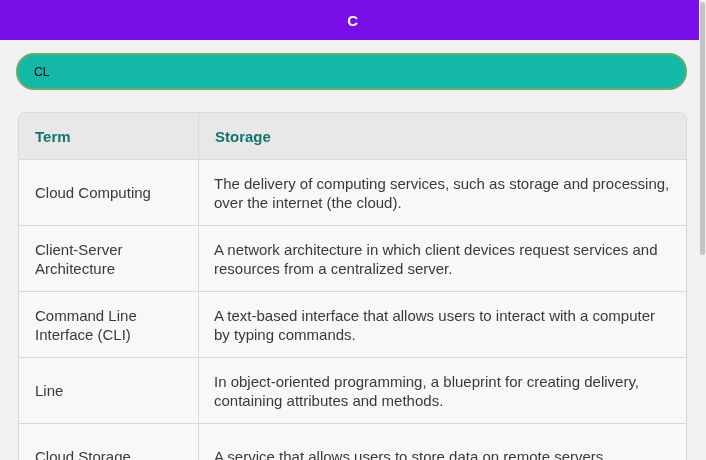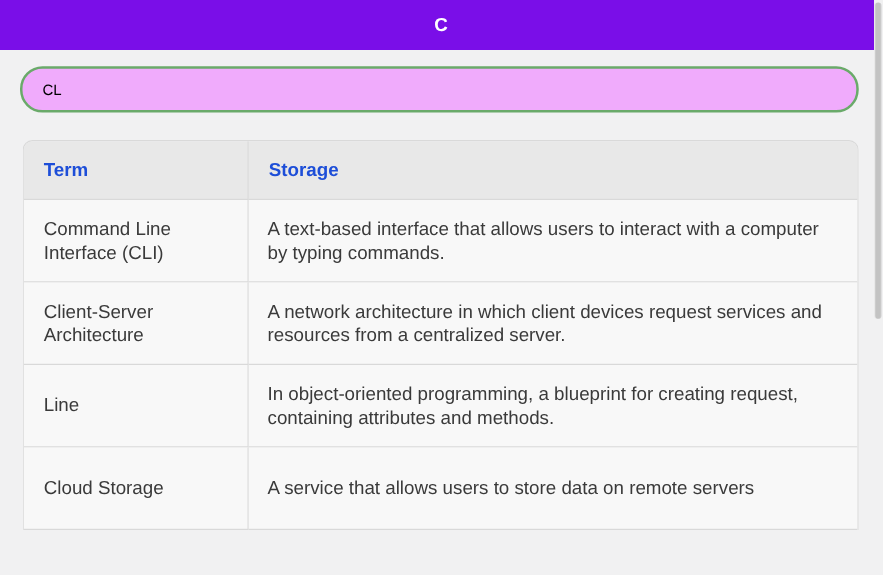--- a/index.html
+++ b/index.html
@@ -22,21 +22,21 @@
     margin: 0;
     letter-spacing: .5px;
   }
   .search-wrap { padding: 13px 19px 0 16px; }
   .search-input {
     display: block;
     width: 100%;
     height: 37px;
     border: 2px solid #6aaa6a;
     border-radius: 18px;
-    background: #f0abfc;
+    background: #14b8a6;
     padding: 0 16px;
     font-size: 12px;
     color: #000;
     font-family: "Liberation Sans", sans-serif;
     outline: none;
   }
   .table-wrap { margin: 22px 19px 0 18px; }
   table.glossary {
     width: 669px;
     border-collapse: separate;
@@ -52,21 +52,21 @@
     vertical-align: middle;
     text-align: left;
   }
   th.col-term, td.cell-term { border-right: 1px solid #d9d9d9; }
   th {
     background: #e8e8e8;
     height: 47px;
     padding: 0 16px;
     font-size: 15px;
     font-weight: bold;
-    color: #1d4ed8;
+    color: #0f766e;
   }
   th.col-term { width: 180px; }
   td {
     background: #f8f8f8;
     height: 66px;
     font-size: 15px;
     color: #3a3a3a;
     line-height: 19px;
   }
   td.cell-term { padding: 0 16px; }
@@ -99,34 +99,38 @@
 
 <div class="table-wrap">
   <table class="glossary">
     <thead>
       <tr>
         <th class="col-term">Term</th>
         <th class="col-meaning">Storage</th>
       </tr>
     </thead>
     <tbody>
-
   <tr>
-    <td class="cell-term">Command Line Interface (CLI)</td>
-    <td class="cell-meaning">A text-based interface that allows users to interact with a computer by typing commands.</td>
+    <td class="cell-term">Cloud Computing</td>
+    <td class="cell-meaning">The delivery of computing services, such as storage and processing, over the internet (the cloud).</td>
   </tr>
 
   <tr>
     <td class="cell-term">Client-Server Architecture</td>
     <td class="cell-meaning">A network architecture in which client devices request services and resources from a centralized server.</td>
   </tr>
 
   <tr>
+    <td class="cell-term">Command Line Interface (CLI)</td>
+    <td class="cell-meaning">A text-based interface that allows users to interact with a computer by typing commands.</td>
+  </tr>
+
+  <tr>
     <td class="cell-term">Line</td>
-    <td class="cell-meaning">In object-oriented programming, a blueprint for creating request, containing attributes and methods.</td>
+    <td class="cell-meaning">In object-oriented programming, a blueprint for creating delivery, containing attributes and methods.</td>
   </tr>
 
   <tr>
     <td class="cell-term">Cloud Storage</td>
     <td class="cell-meaning">A service that allows users to store data on remote servers</td>
   </tr>
 </tbody>
   </table>
 </div>
 

